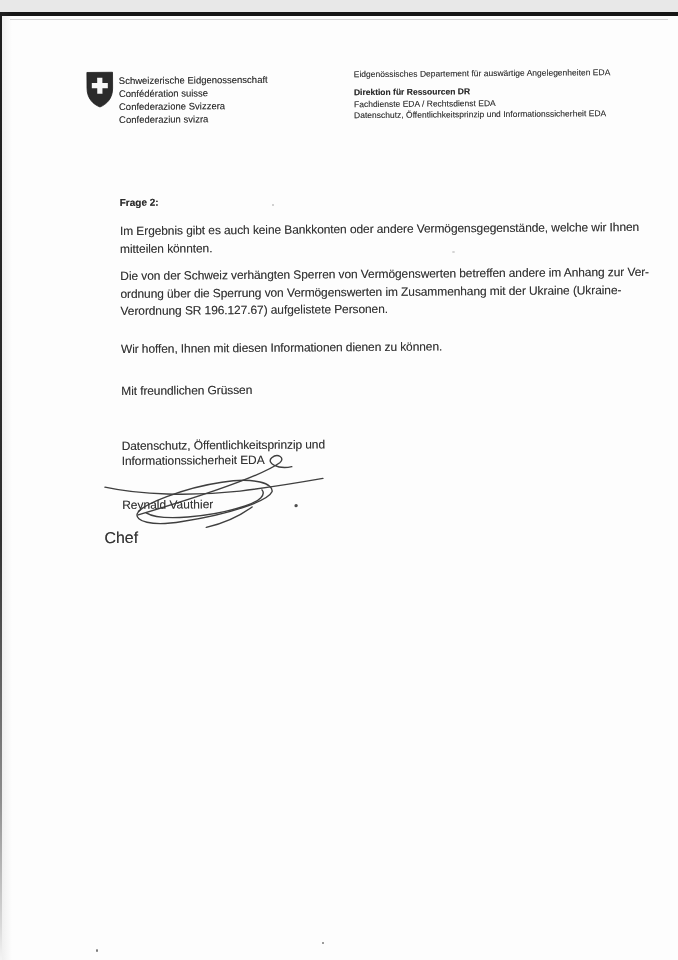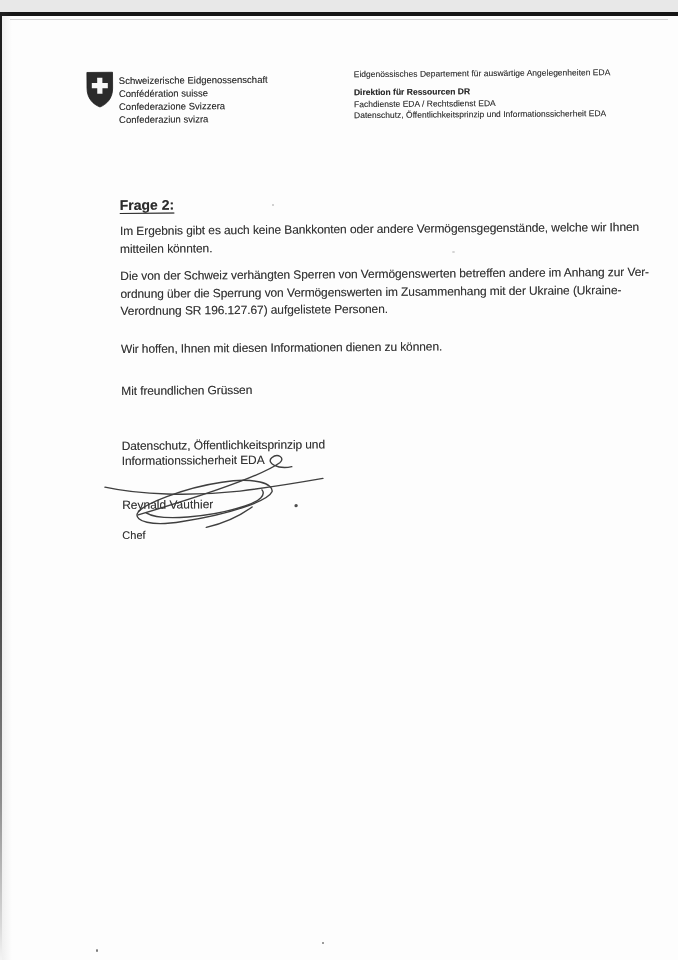--- a/index.html
+++ b/index.html
@@ -23,33 +23,33 @@
 
   
   .coat { position:absolute; left:89px; top:59px; width:28px; height:37px; }
   .wordmark { left:122px; top:62px; font-size:9.5px; line-height:13px; color:#2e2e2e; }
   .dept-line { left:357px; top:59px; font-size:8.5px; color:#373737; }
   .directorate { left:357px; top:77px; font-size:8.5px; font-weight:bold; color:#2c2c2c; }
   .service-line { left:357px; top:89px; font-size:8.5px; }
   .unit-line { left:357px; top:100px; font-size:8.5px; }
 
   
-  .heading { left:122px; top:185px; font-size:14px; font-weight:bold;
-    text-decoration:underline; text-underline-offset:2.5px; color:#2b2b2b; }
+  .heading { left:122px; top:185px; font-size:10px; font-weight:bold;
+    text-underline-offset:2.5px; color:#2b2b2b; }
   .para { left:122px; width:560px; font-size:12px; line-height:17.5px; letter-spacing:-0.1px; }
   .p1 { top:211px; }
   .p2 { top:256px; }
   .p3 { top:329px; }
   .closing { top:371px; }
 
   
   .sig-org { left:122px; top:427px; font-size:12px; line-height:15px; letter-spacing:-0.1px; }
   .sig-svg { position:absolute; left:100px; top:438px; width:250px; height:100px; }
   .sig-name { left:122px; top:486px; font-size:12px; }
-  .sig-title { left:122px; top:517px; font-size:11px; }
+  .sig-title { left:104px; top:517px; font-size:16px; }
 
   
   .speck { position:absolute; border-radius:50%; background:#555; }
   .speck.s1 { left:272px; top:192px; width:2px; height:2px; opacity:.35; }
   .speck.s2 { left:452px; top:239px; width:3px; height:2px; opacity:.25; }
   .speck.s3 { left:96px;  top:937px; width:2px; height:3px; opacity:.75; background:#444; }
   .speck.s4 { left:322px; top:930px; width:2px; height:2px; opacity:.7;  background:#444; }
 </style>
 </head>
 <body>

